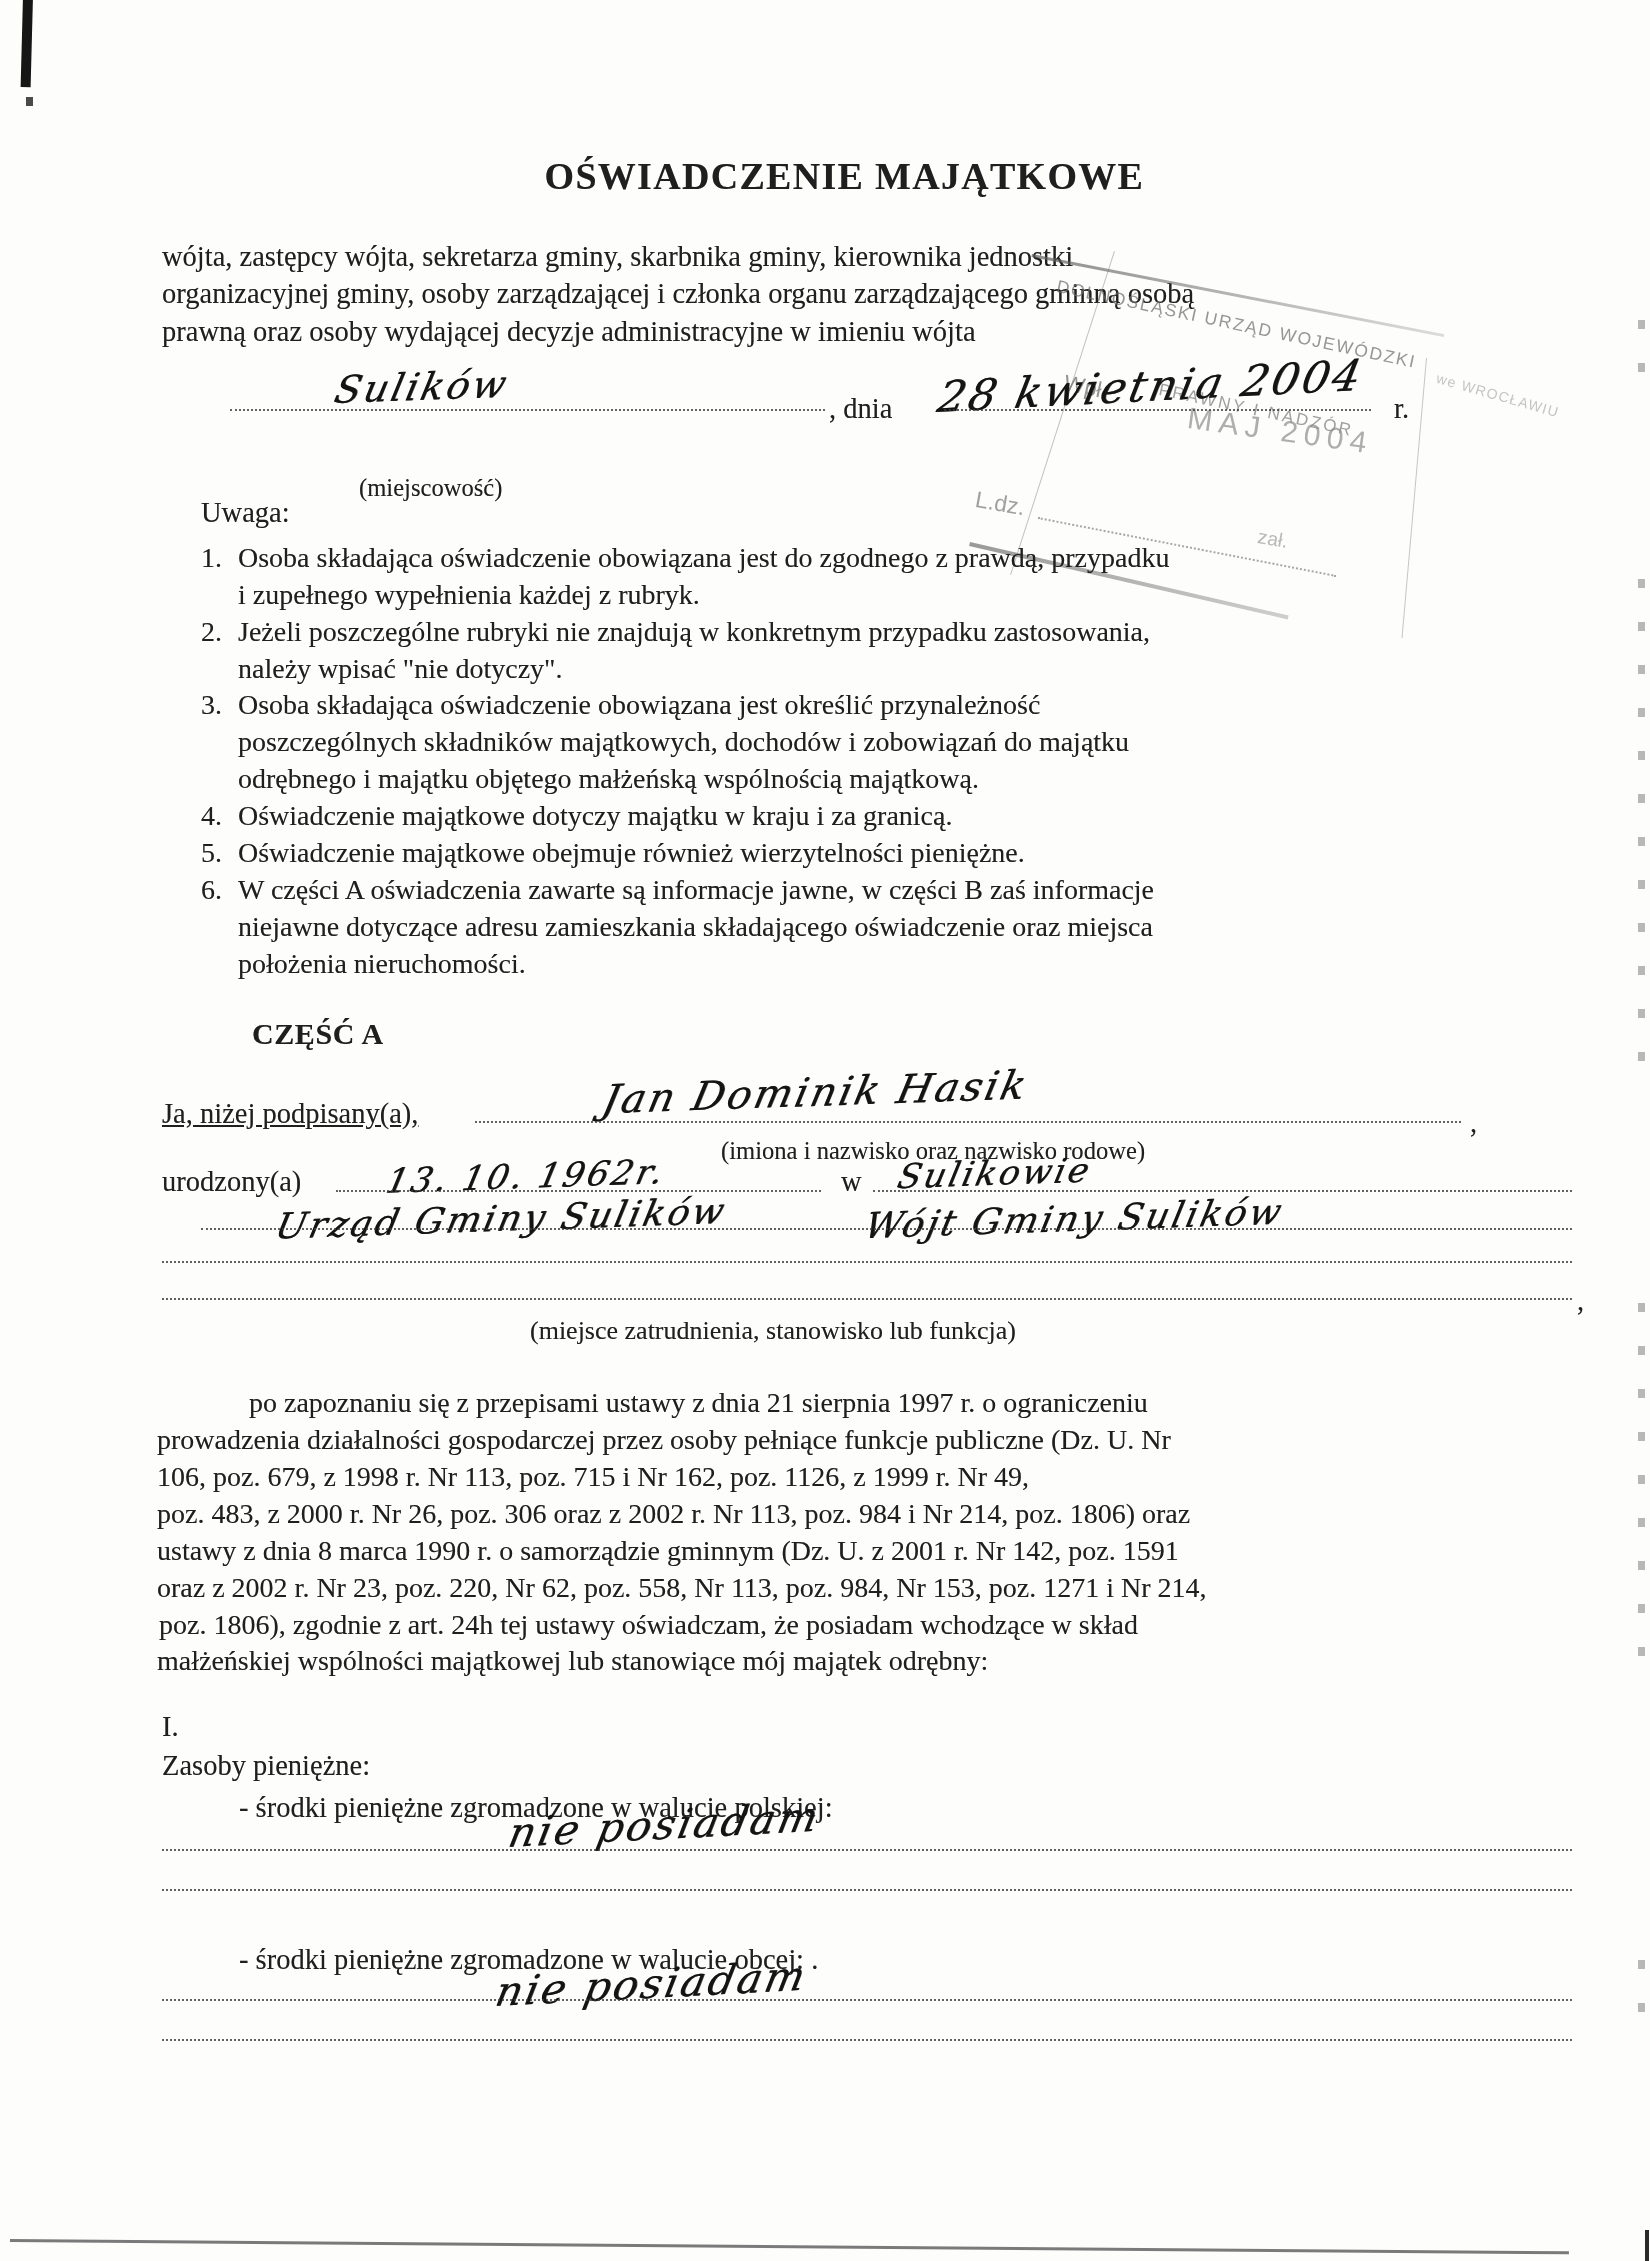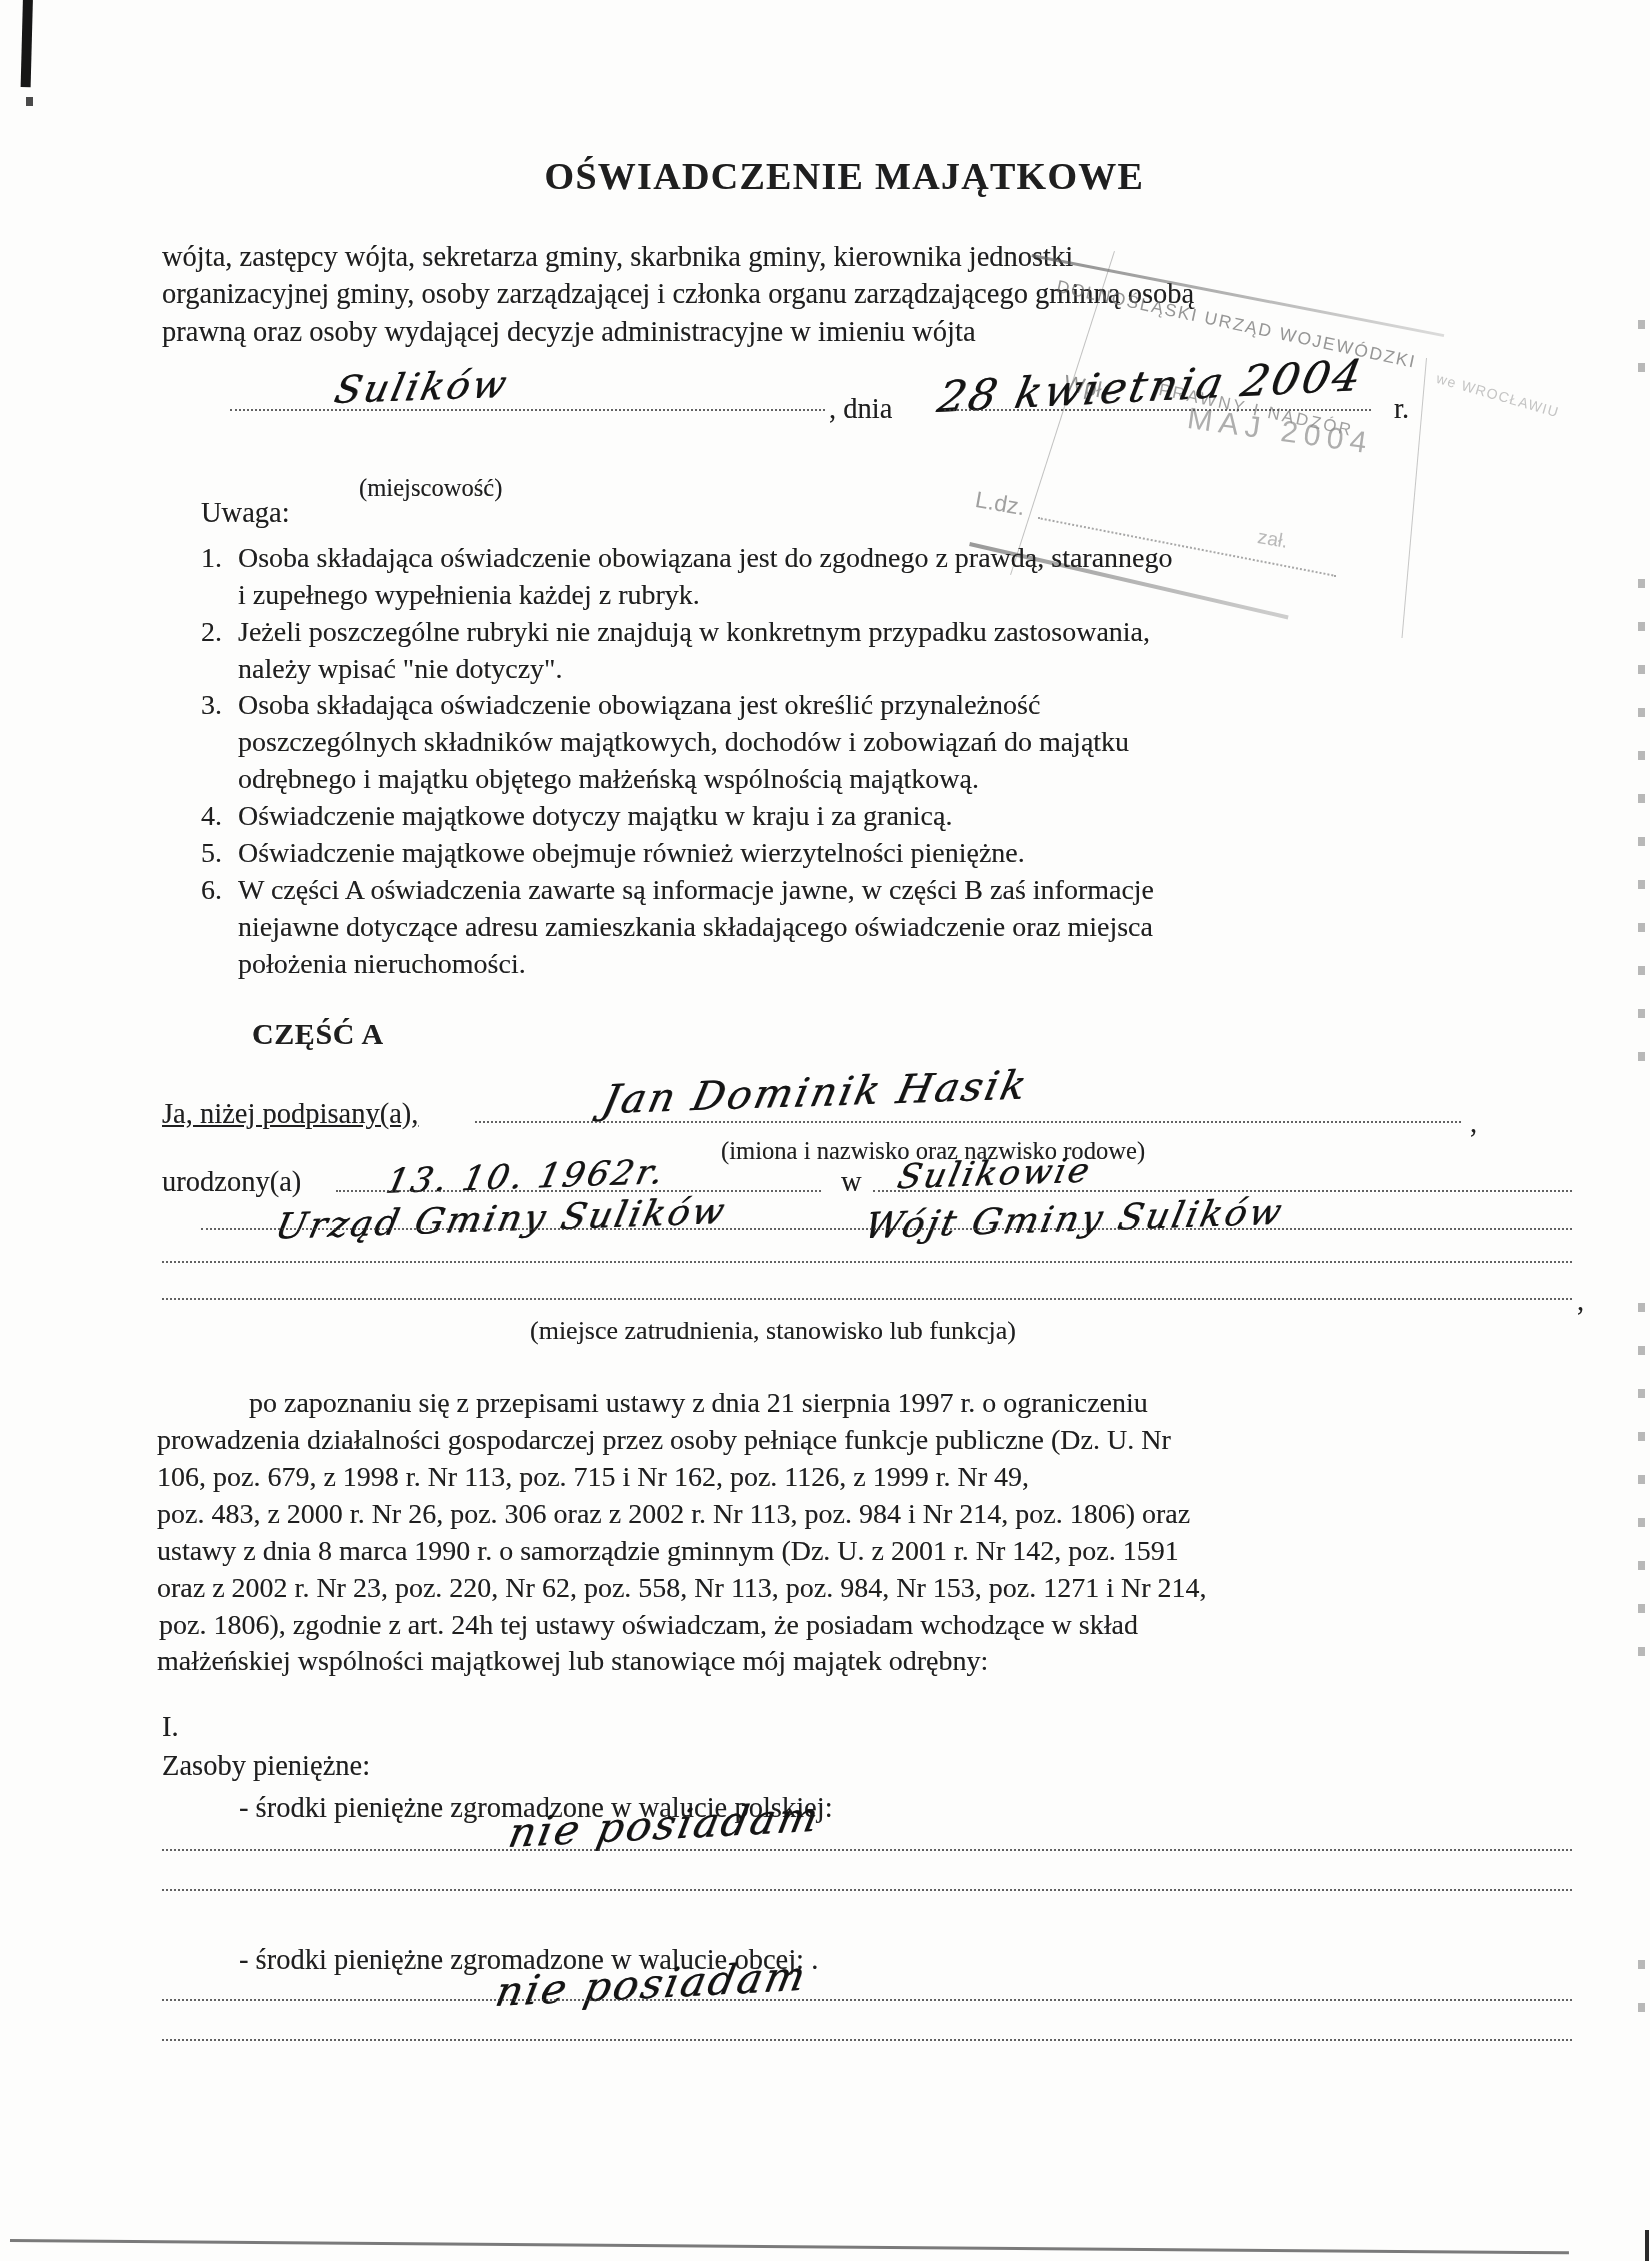--- a/index.html
+++ b/index.html
@@ -76,21 +76,21 @@
   <div class="abs dots" style="left:230px;top:409px;width:595px;"></div>
   <div class="abs pr body-line" style="left:829px;top:393px;">, dnia</div>
   <div class="abs hw" style="left:941px;top:361px;font-size:43px;transform:skewX(-14deg) rotate(-3deg);">28 kwietnia 2004</div>
   <div class="abs dots" style="left:944px;top:409px;width:427px;"></div>
   <div class="abs pr body-line" style="left:1394px;top:393px;">r.</div>
   <div class="abs pr caption" style="left:359px;top:426px;margin-top:48px;">(miejscowość)</div>
 
   <div class="abs pr body-line" style="left:201px;top:497px;">Uwaga:</div>
 
   <div class="abs pr note-line" style="left:201px;top:542px;">1.</div>
-  <div class="abs pr note-line" style="left:238px;top:542px;">Osoba składająca oświadczenie obowiązana jest do zgodnego z prawdą, starannego</div>
+  <div class="abs pr note-line" style="left:238px;top:542px;">Osoba składająca oświadczenie obowiązana jest do zgodnego z prawdą, przypadku</div>
   <div class="abs pr note-line" style="left:238px;top:579px;">i zupełnego wypełnienia każdej z rubryk.</div>
 
   <div class="abs pr note-line" style="left:201px;top:616px;">2.</div>
   <div class="abs pr note-line" style="left:238px;top:616px;">Jeżeli poszczególne rubryki nie znajdują w konkretnym przypadku zastosowania,</div>
   <div class="abs pr note-line" style="left:238px;top:653px;">należy wpisać "nie dotyczy".</div>
 
   <div class="abs pr note-line" style="left:201px;top:689px;">3.</div>
   <div class="abs pr note-line" style="left:238px;top:689px;font-family:Liberation Serif, serif;">Osoba składająca oświadczenie obowiązana jest określić przynależność</div>
   <div class="abs pr note-line" style="left:238px;top:726px;">poszczególnych składników majątkowych, dochodów i zobowiązań do majątku</div>
   <div class="abs pr note-line" style="left:238px;top:763px;">odrębnego i majątku objętego małżeńską wspólnością majątkową.</div>

